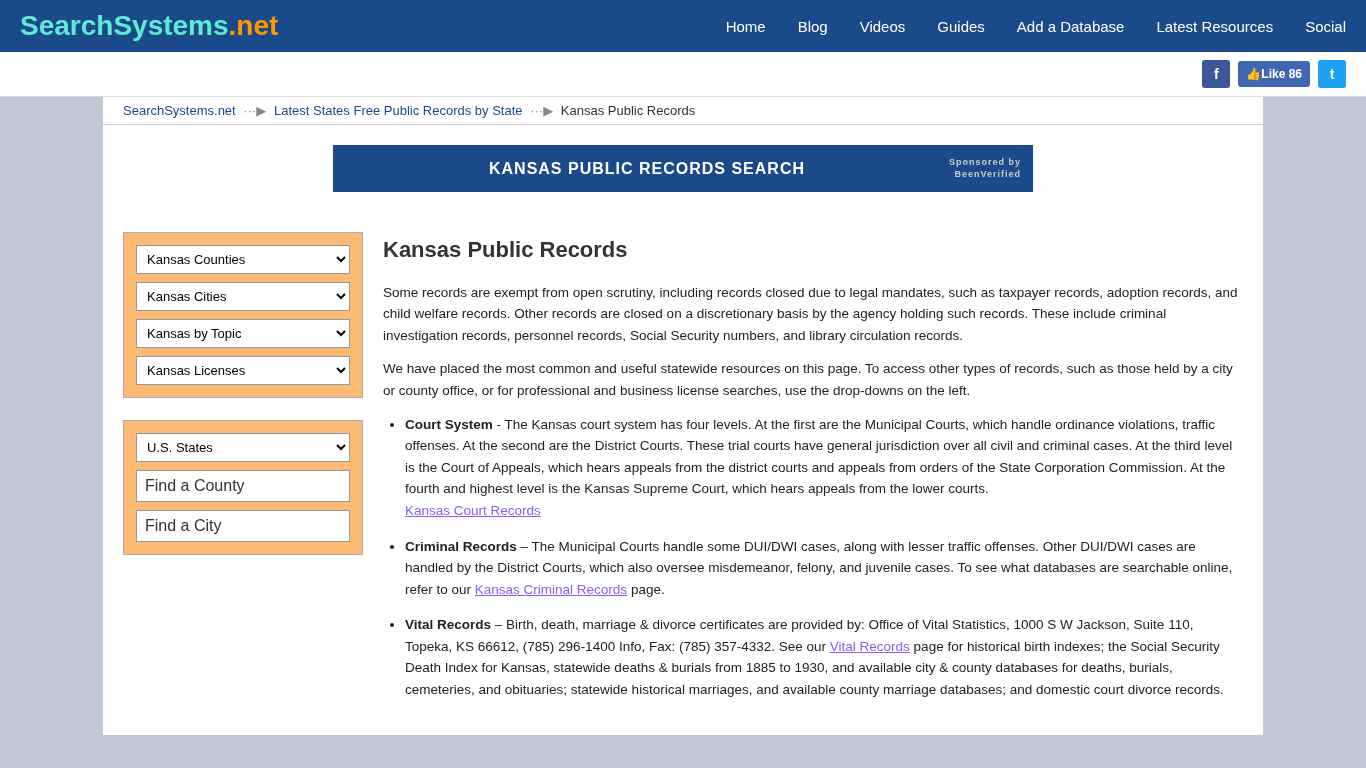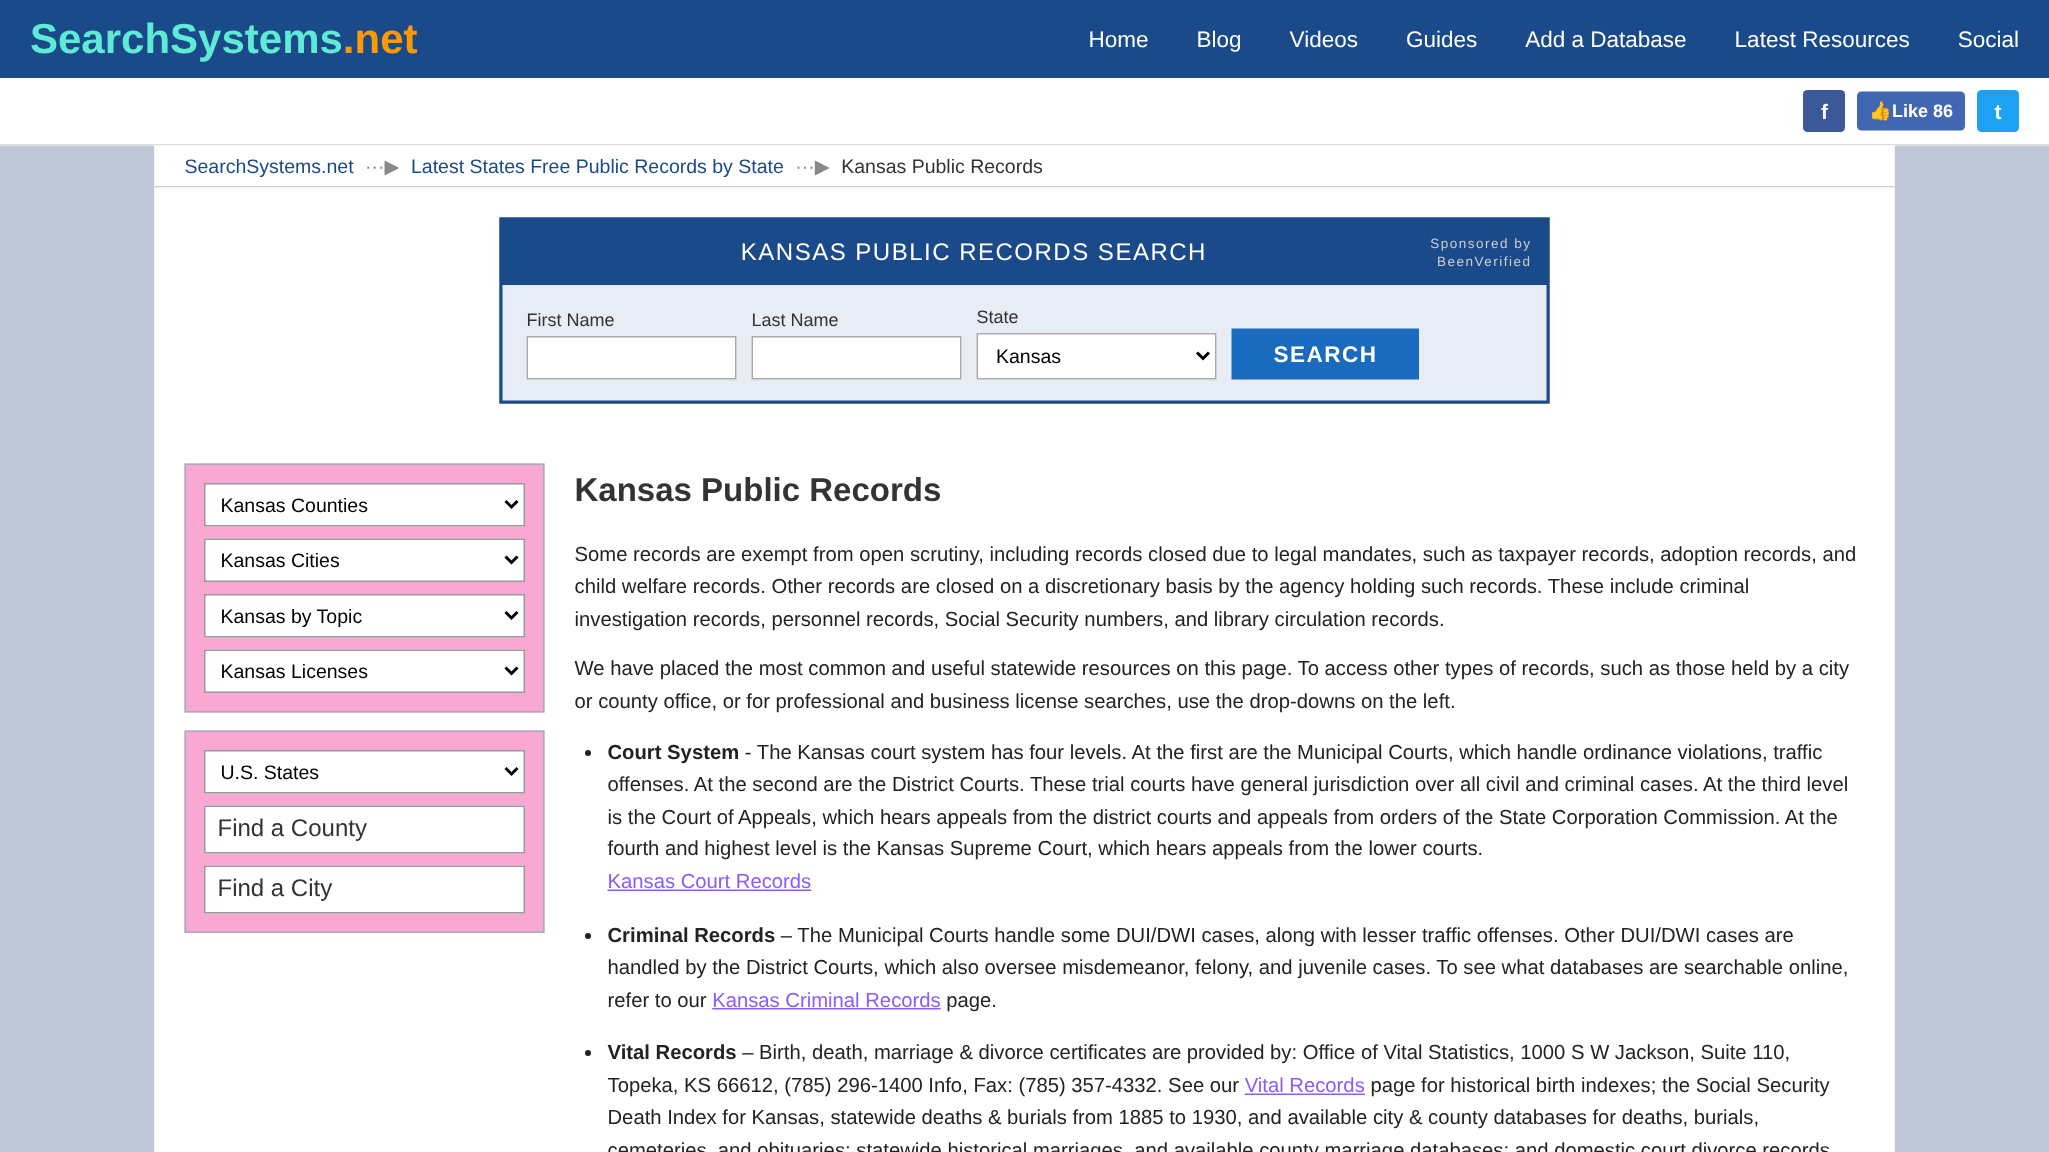--- a/index.html
+++ b/index.html
@@ -95,21 +95,21 @@
       border: 2px solid #1a4a8a;
       max-width: 700px;
       margin: 0 auto;
     }
     #search-title-bar {
       background: #1a4a8a;
       color: white;
       text-align: center;
       padding: 10px;
       font-size: 16px;
-      font-weight: normal;
+      font-weight: bold;
       letter-spacing: 1px;
       display: flex;
       justify-content: space-between;
       align-items: center;
     }
     #search-title-bar .sponsored {
       font-size: 9px;
       color: #ccc;
       text-align: right;
       line-height: 1.3;
@@ -156,24 +156,24 @@
       background: white;
     }
 
     
     #sidebar {
       width: 240px;
       flex-shrink: 0;
       margin-right: 20px;
     }
     .sidebar-section {
-      background: #f9a8d4;
+      background: #fdba74;
       border: 1px solid #aab;
       padding: 12px;
-      margin-bottom: 12px;
+      margin-bottom: 22px;
     }
     .sidebar-section select {
       width: 100%;
       padding: 5px 6px;
       margin-bottom: 8px;
       border: 1px solid #999;
       background: white;
       font-size: 13px;
       cursor: pointer;
     }
@@ -260,37 +260,20 @@
   </div>
 
   <div id="search-section">
     <div id="search-box">
       <div id="search-title-bar">
         <span style="flex:1; text-align:center;">KANSAS PUBLIC RECORDS SEARCH</span>
         <div class="sponsored">
           <span>Sponsored by</span><br>
           <span>BeenVerified</span>
         </div>
-      </div>
-      <div id="search-form-area">
-        <div class="form-group">
-          <label>First Name</label>
-          <input type="text" style="">
-        </div>
-        <div class="form-group">
-          <label>Last Name</label>
-          <input type="text" style="">
-        </div>
-        <div class="form-group">
-          <label>State</label>
-          <select>
-            <option>Kansas</option>
-          </select>
-        </div>
-        <button id="search-button">SEARCH</button>
       </div>
     </div>
   </div>
 
   <div id="content-area">
 
     <div id="sidebar">
       <div class="sidebar-section">
         <select>
           <option>Kansas Counties</option>

